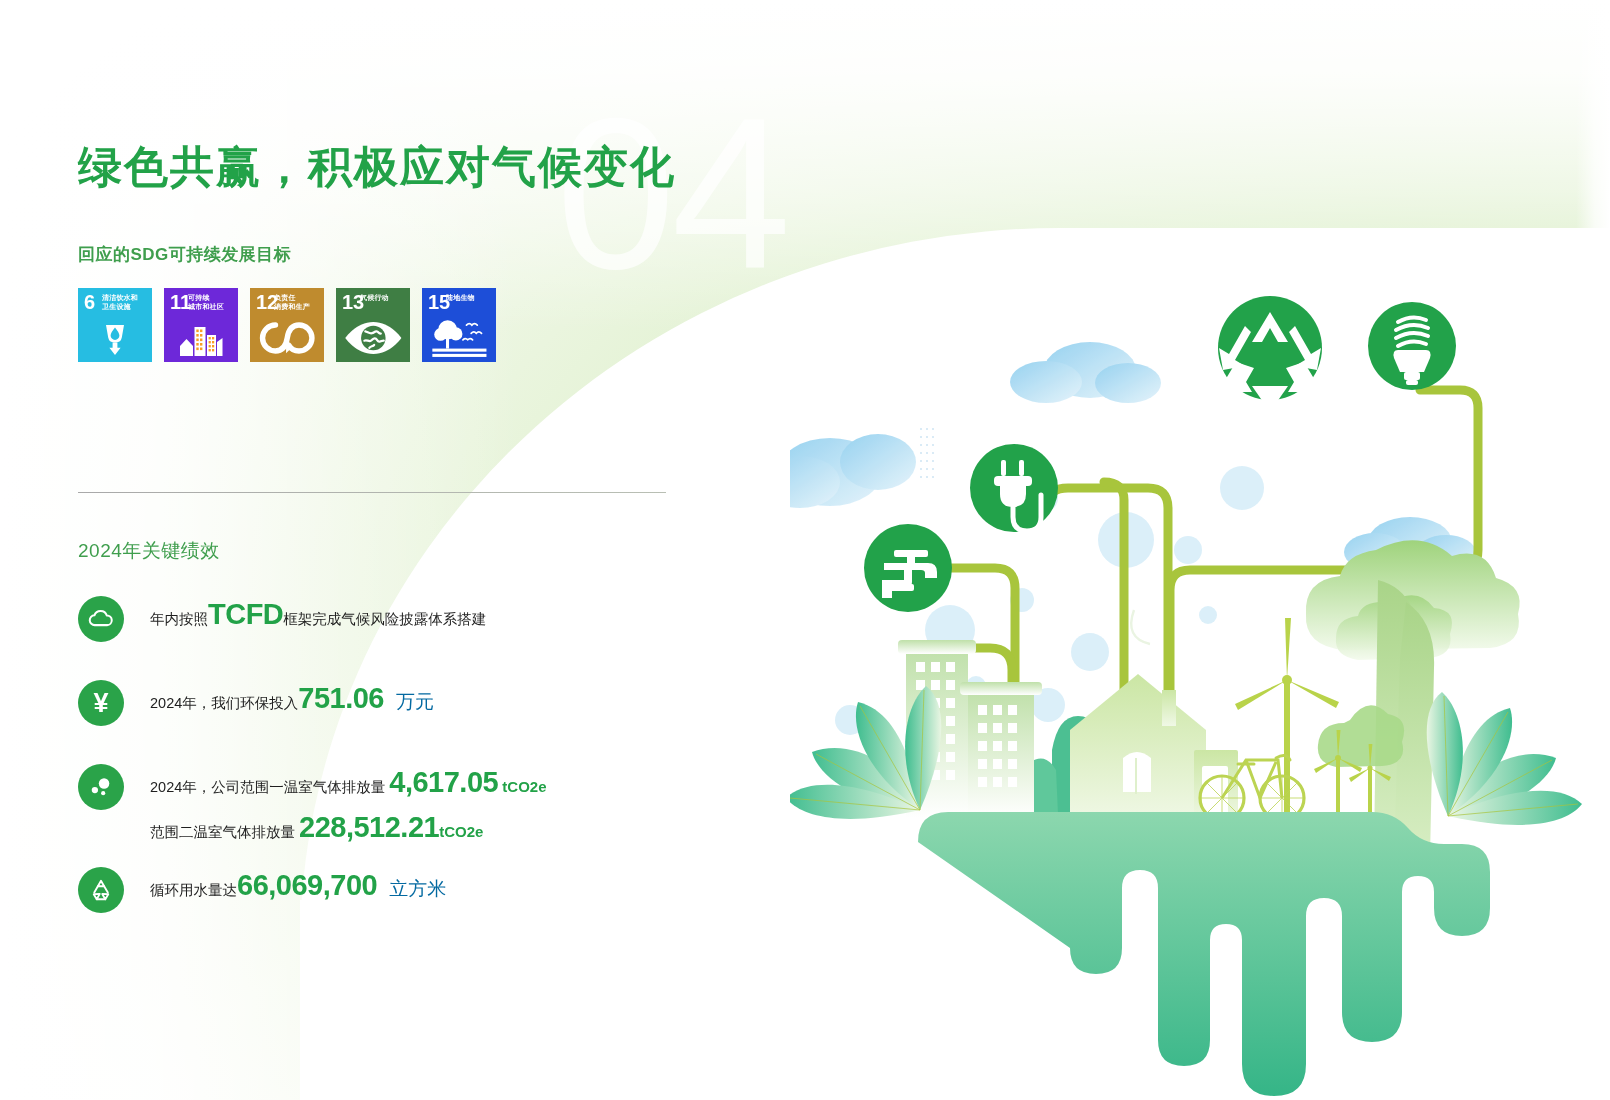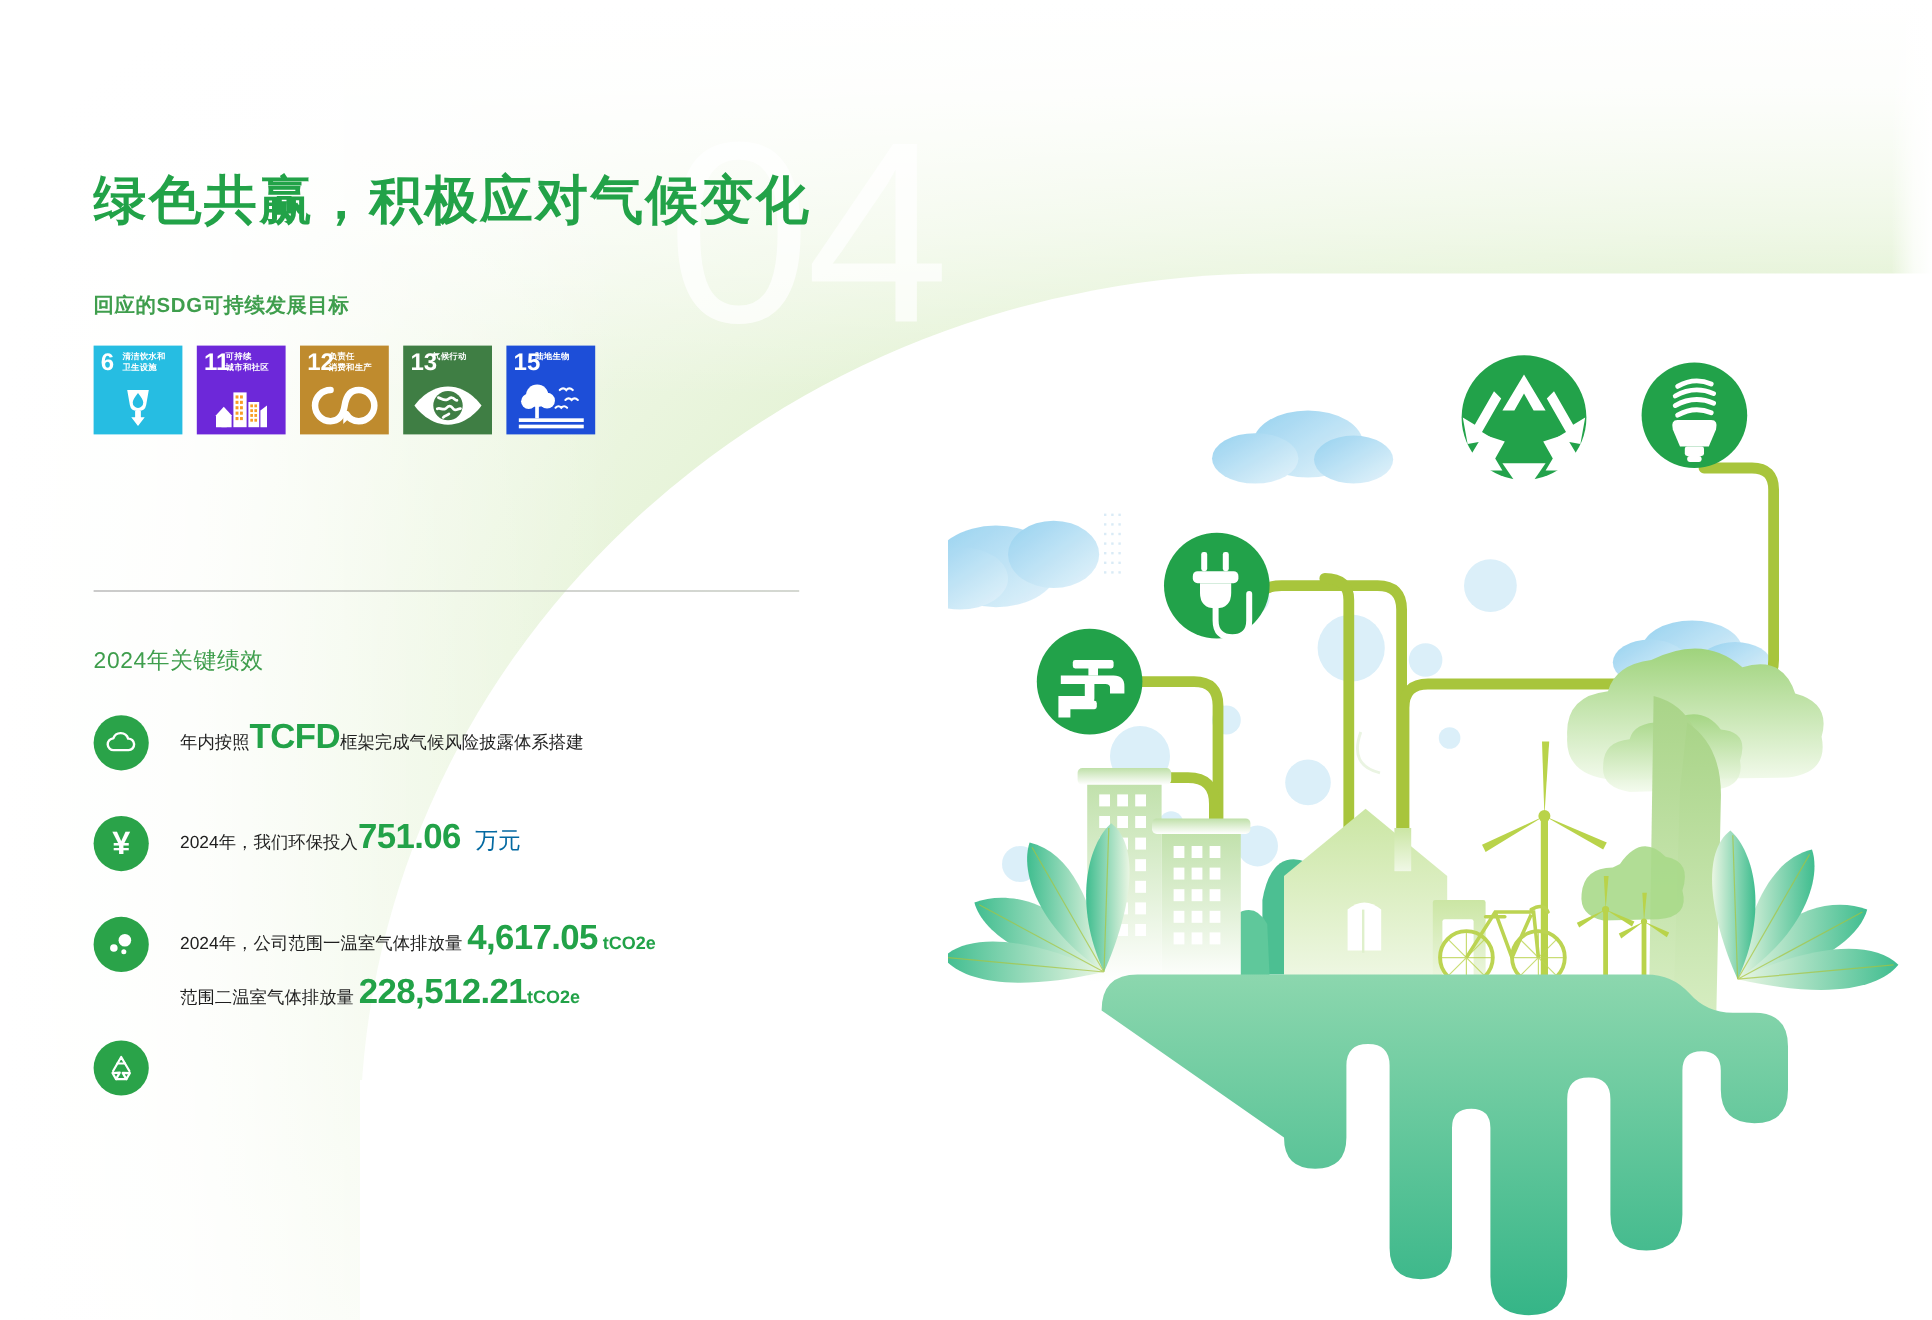--- a/index.html
+++ b/index.html
@@ -310,20 +310,21 @@
         <svg viewBox="0 0 32 32">
             <g fill="none" stroke="#fff" stroke-width="2.1" stroke-linejoin="round" stroke-linecap="round">
           <path d="M16 5.5l3.6 6.2h-7.2z"></path>
           <path d="M7.7 20.8l6.9-.4-3.5 6.2z"></path>
           <path d="M24.3 20.8l-3.4 5.8-3.5-6z"></path>
           <path d="M12.4 11.7L8.3 18.8M19.6 11.7l4.2 7.1M11.1 26.6h9.8"></path>
         </g>
           </svg>
       </span>
       <div class="kpi-lines">
+        <div class="kpi-line"><span>循环用水量达</span><span class="bigger">66,069,700</span><span class="unit-dark">立方米</span></div>
       </div>
     </div>
 
   </div>
 
   <div class="illus">
     <svg width="820" height="850" viewBox="0 0 820 850">
       <defs>
         <linearGradient id="dripG" x1="0" y1="0" x2="0" y2="1">
           <stop offset="0" stop-color="#8cd7ae"></stop>

